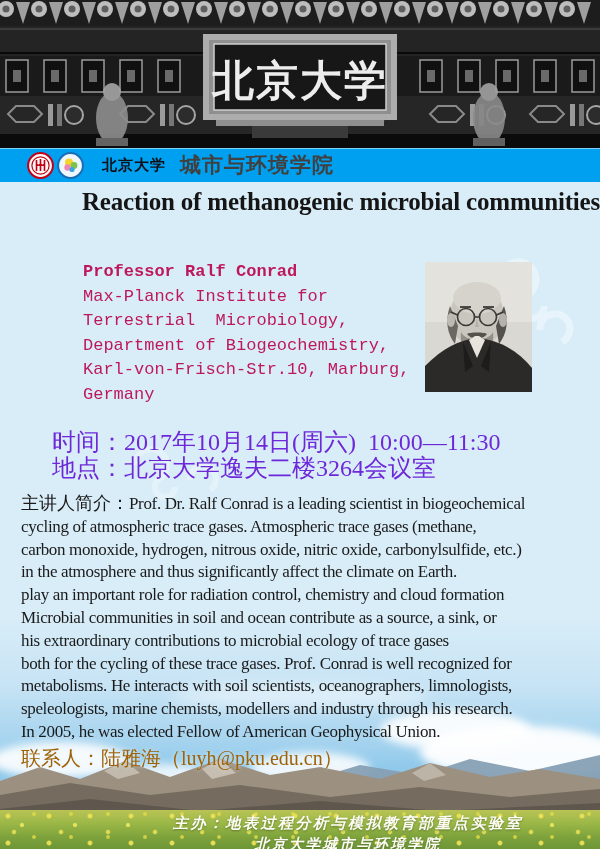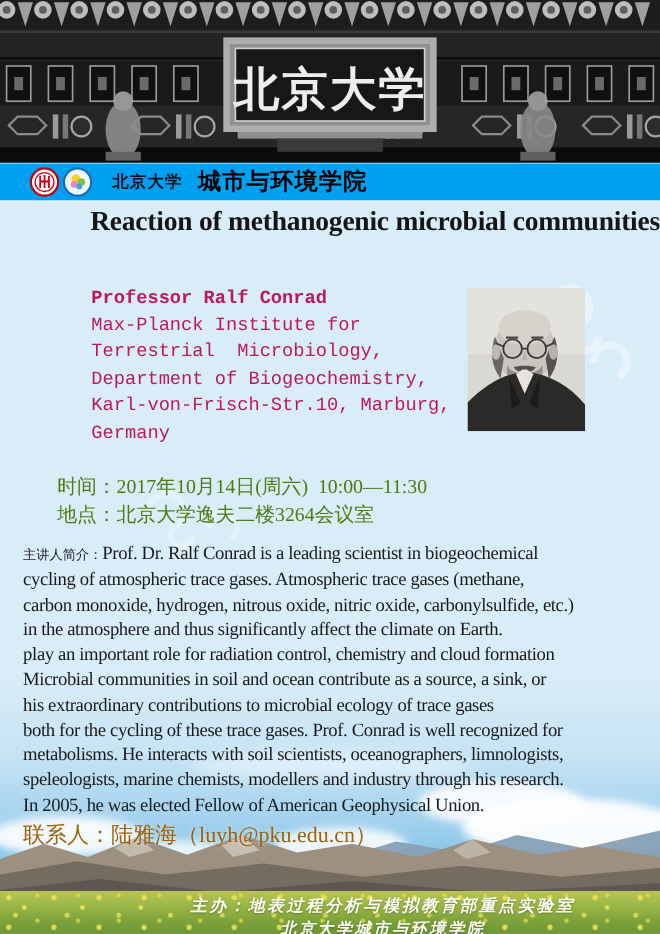--- a/index.html
+++ b/index.html
@@ -35,29 +35,29 @@
   }
   .speaker-text{
     position:absolute;top:260px;left:83px;z-index:3;
     font-size:17px;line-height:24.6px;color:#be185d;font-family:Liberation Mono, monospace;
   }
   .speaker-text .name{font-weight:bold;}
   .speaker-text .line{white-space:pre;}
   .portrait{position:absolute;top:262px;left:425px;z-index:3;margin:0;}
   .schedule{
     position:absolute;top:430px;left:52px;z-index:3;
-    font-size:18px;line-height:25.5px;color:#4d7c0f;
+    font-size:24px;line-height:25.5px;color:#6d28d9;
   }
   .schedule .line{white-space:pre;}
   .bio{
     position:absolute;top:492px;left:21px;width:566px;z-index:3;
     font-size:17px;line-height:22.8px;color:#1a1a1a;letter-spacing:-.35px;
   }
   .bio .line{white-space:pre;}
-  .bio .bio-label{font-size:12px;letter-spacing:0;}
+  .bio .bio-label{font-size:18px;letter-spacing:0;}
   .contact{
     position:absolute;top:745px;left:21px;z-index:3;
     font-size:20px;color:#a16207;white-space:pre;
     text-shadow:0 0 4px rgba(220,240,250,.8);
   }
   
   .landscape{position:absolute;left:0;bottom:0;width:600px;height:235px;z-index:0;}
   .sky{
     position:absolute;top:0;left:0;width:600px;height:235px;
     background:linear-gradient(180deg,
@@ -191,21 +191,21 @@
       </svg>
       <svg class="logo" viewBox="0 0 27 27">
         <circle cx="13.5" cy="13.5" r="12.4" fill="#eef7fd" stroke="#1a6db5" stroke-width="2"></circle>
         <circle cx="12" cy="10.5" r="4" fill="#f5d327"></circle>
         <circle cx="17" cy="13.5" r="3.4" fill="#7ec24a"></circle>
         <circle cx="10.5" cy="15.5" r="3.2" fill="#ef86b5"></circle>
         <circle cx="15" cy="17.5" r="2.6" fill="#3aa6dd"></circle>
       </svg>
     </div>
     <span class="uni">北京大学</span>
-    <span class="college" style="color:#000000;">城市与环境学院</span>
+    <span class="college" style="color:#404040;">城市与环境学院</span>
   </div>
 
   <svg class="motif" style="left:480px;top:240px;" width="115" height="120" viewBox="0 0 115 120">
     <g fill="none" stroke="#ffffff" stroke-width="7" opacity=".75">
       <path d="M20,40 a18,18 0 1,1 26,16 a12,12 0 1,0 18,10"></path>
       <path d="M60,90 a15,15 0 1,1 22,12"></path>
     </g>
   </svg>
   <svg class="motif" style="left:120px;top:420px;" width="130" height="90" viewBox="0 0 130 90">
     <g fill="none" stroke="#ffffff" stroke-width="6" opacity=".55">

